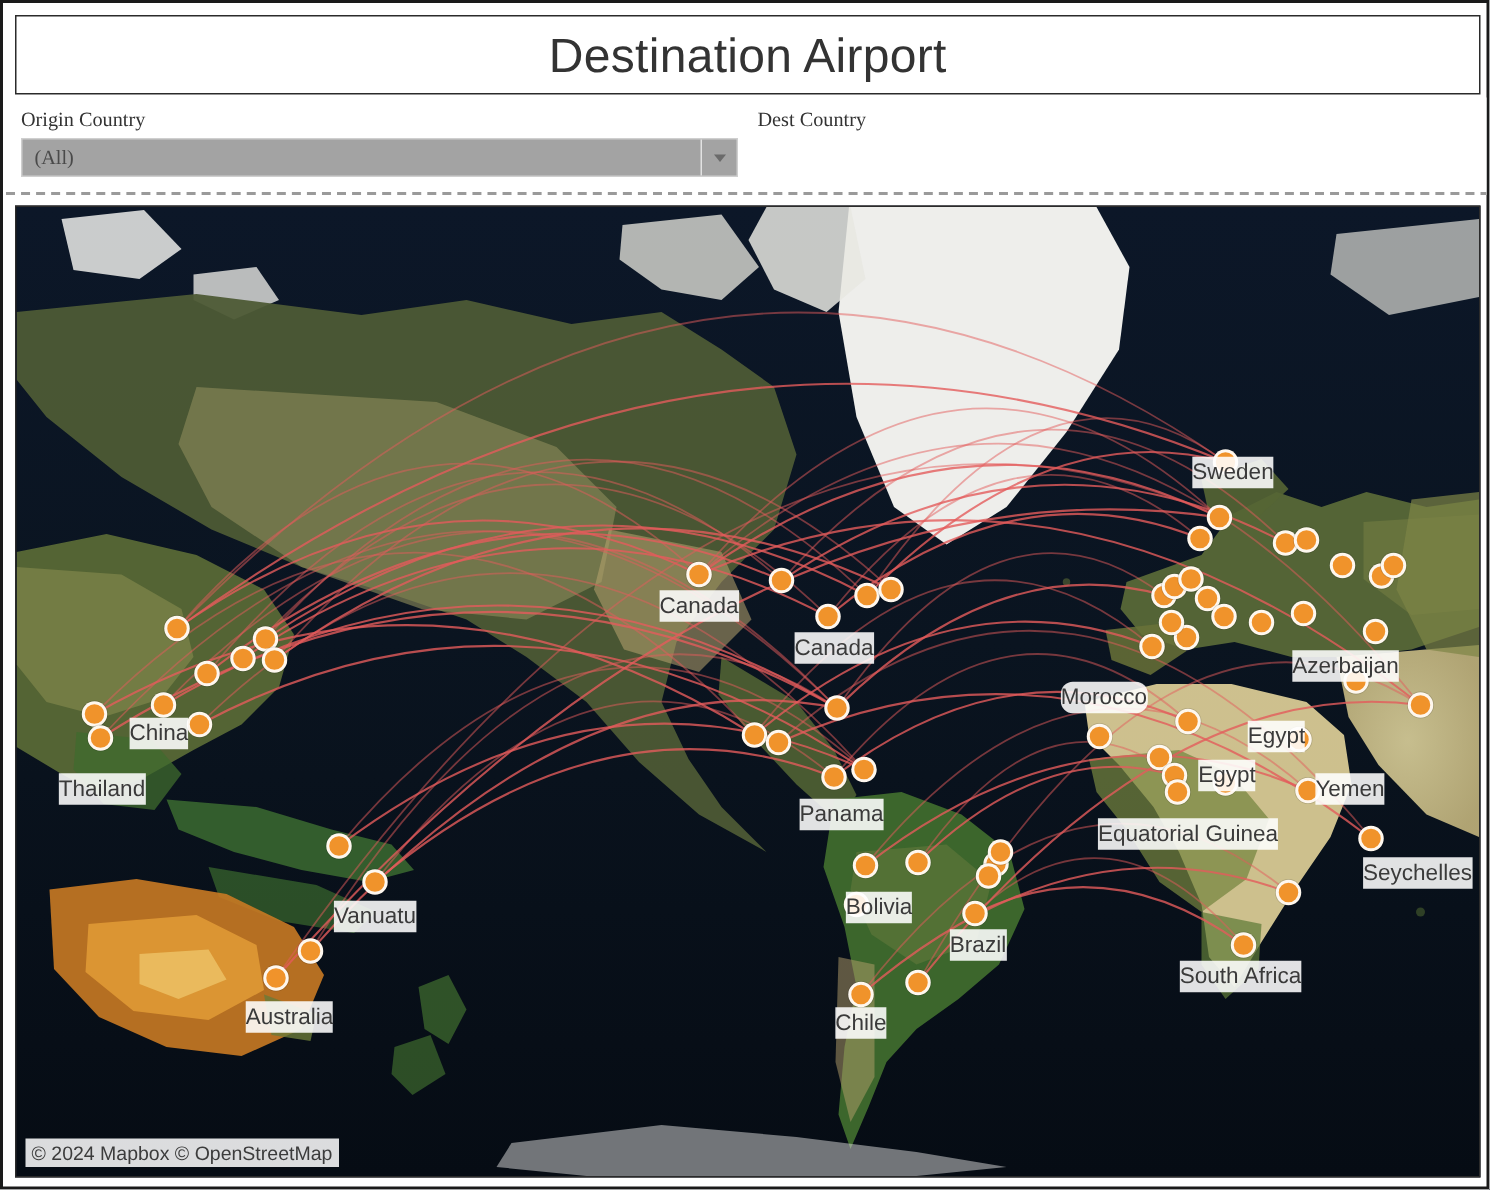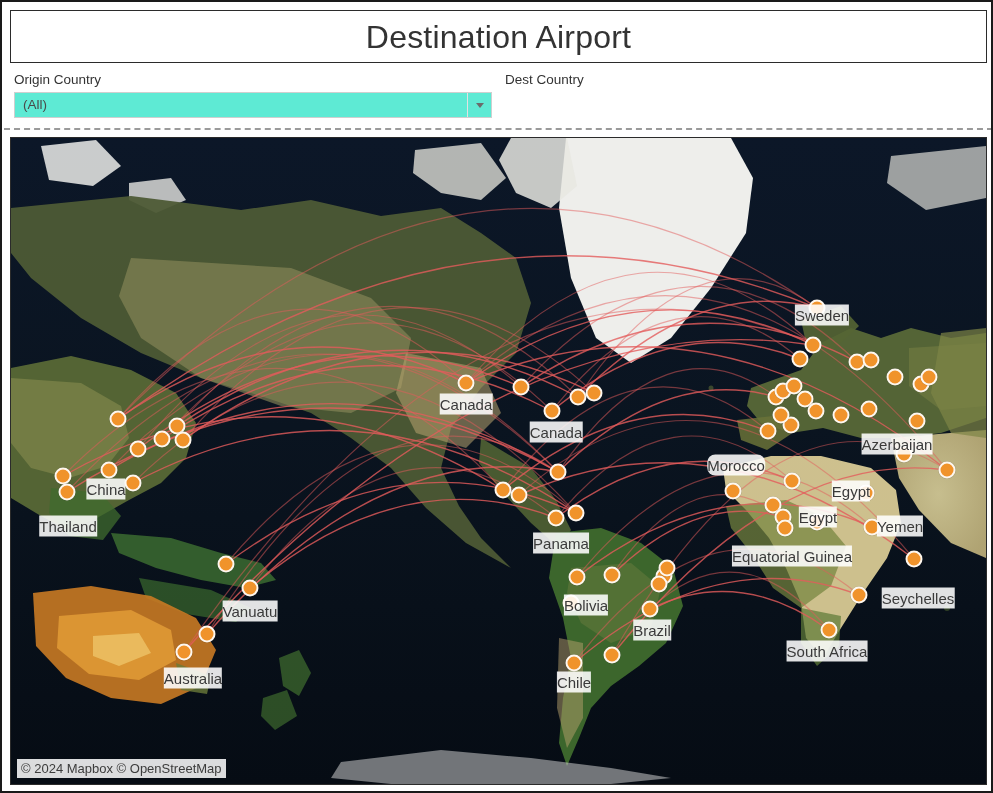--- a/index.html
+++ b/index.html
@@ -42,40 +42,41 @@
     white-space: nowrap;
   }
 
   
   #filter-row {
     position: absolute;
     left: 2px; top: 63px;
     width: 989px; height: 65px;
     background: #ffffff;
     border-bottom: 2px dashed #9a9a9a;
+    font-family: Liberation Serif, serif;
   }
 
   .filter-block { position: absolute; top: 7px; }
   #filter-origin { left: 10px;  width: 478px; }
   #filter-dest   { left: 501px; width: 481px; }
 
   .filter-label {
     font-size: 13.5px;
     color: #333333;
     margin-bottom: 4px;
     line-height: 16px;
     white-space: nowrap;
   }
 
   .filter-select {
     position: relative;
     width: 100%;
     height: 26px;
     border: 1px solid #cfcfcf;
-    background: #5eead4;
+    background: #a3a3a3;
     display: flex;
     align-items: flex-start;
   }
   .filter-value {
     font-size: 13.5px;
     color: #4a4a4a;
     padding-left: 8px;
     line-height: 24px;
     white-space: nowrap;
     overflow: hidden;
@@ -390,21 +391,21 @@
           <div class="map-label" style="left: 57px; top: 388px;">Thailand</div>
           <div class="map-label" style="left: 239px; top: 473px;">Vanuatu</div>
           <div class="map-label" style="left: 182px; top: 540px;">Australia</div>
           <div class="map-label" style="left: 811px; top: 177px;">Sweden</div>
           <div class="map-label" style="left: 886px; top: 306px;">Azerbaijan</div>
           <div class="map-label" style="left: 725px; top: 327px; border-radius: 8px;">Morocco</div>
           <div class="map-label" style="left: 840px; top: 353px;">Egypt</div>
           <div class="map-label" style="left: 807px; top: 379px;">Egypt</div>
           <div class="map-label" style="left: 889px; top: 388px;">Yemen</div>
           <div class="map-label" style="left: 781px; top: 418px;">Equatorial Guinea</div>
-          <div class="map-label" style="left: 907px; top: 444px; margin-top: 16px;">Seychelles</div>
+          <div class="map-label" style="left: 934px; top: 444px;">Seychelles</div>
           <div class="map-label" style="left: 816px; top: 513px;">South Africa</div>
         </div>
 
       <div id="attribution">© 2024 Mapbox © OpenStreetMap</div>
     </div>
   </div>
 
 </div>
 
 </body></html>

